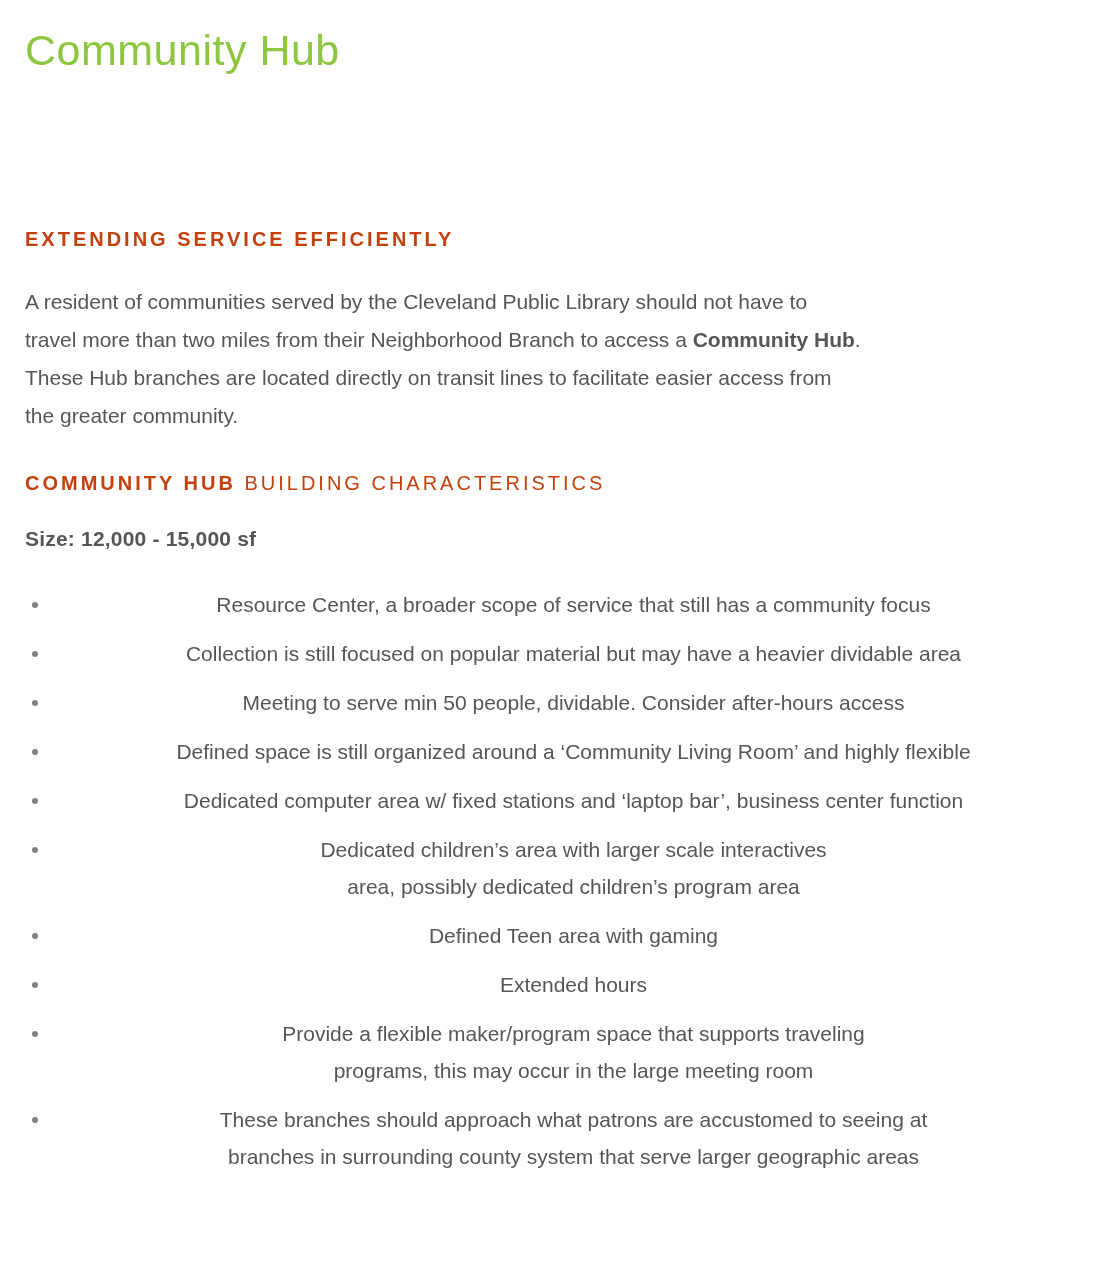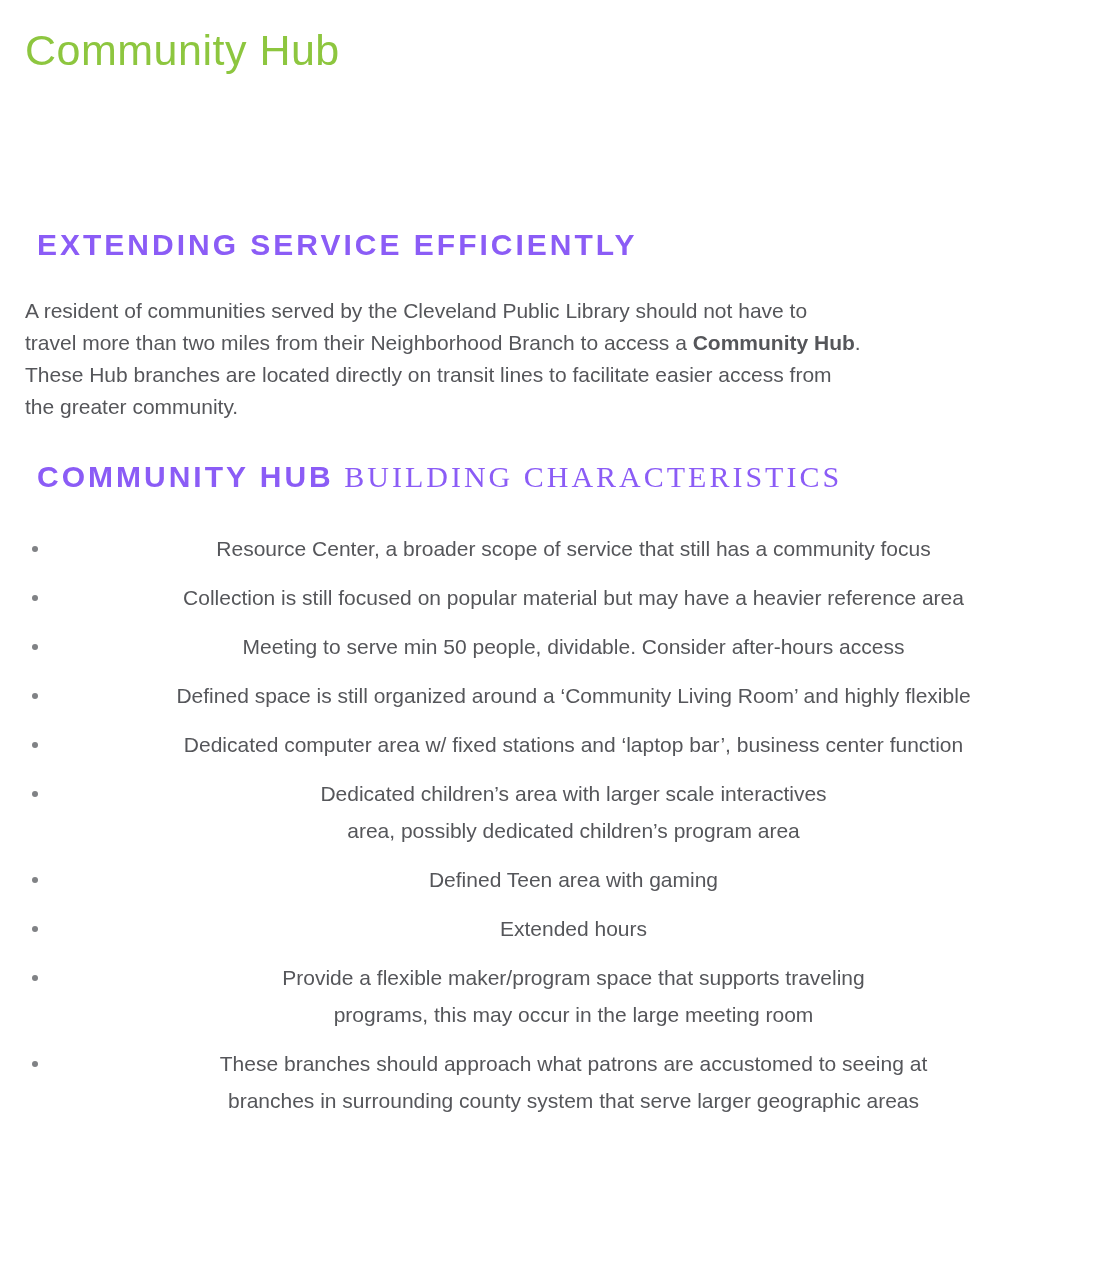--- a/index.html
+++ b/index.html
@@ -20,38 +20,37 @@
   }
   h1.doc-title {
     margin: 0;
     font-size: 43px;
     font-weight: 400;
     letter-spacing: 0.5px;
     color: #8DC63F;
     line-height: 1.15;
   }
   h2.green-heading {
-    margin: 12px;
-    font-size: 30px;
+    margin: 0;
+    font-size: 20px;
     font-weight: 700;
     letter-spacing: 3px;
-    color: #8b5cf6;
+    color: #c2410c;
     line-height: 1.2;
   }
   h2.green-heading .light {
     font-weight: 400;
-    font-family: Liberation Serif, serif;
   }
   #heading-extending {
     margin-top: 152px;
   }
   p.intro-paragraph {
     margin: 32px 0 0 0;
     font-size: 21px;
-    line-height: 32px;
+    line-height: 38px;
     white-space: pre-line;
     max-width: 1060px;
   }
   #heading-characteristics {
     margin-top: 36px;
   }
   p.size-spec {
     margin: 32px 0 0 0;
     font-size: 21px;
     font-weight: 700;
@@ -94,24 +93,25 @@
 
     <p class="intro-paragraph"><span>A resident of communities served by the Cleveland Public Library should not have to
 travel more than two miles from their Neighborhood Branch to access a </span><strong>Community Hub</strong><span>.
 These Hub branches are located directly on transit lines to facilitate easier access from
 the greater community.</span></p>
   </section>
 
   <section>
     <h2 class="green-heading" id="heading-characteristics"><strong>COMMUNITY HUB</strong><span class="light"> BUILDING CHARACTERISTICS</span></h2>
 
+    <p class="size-spec">Size: 12,000 - 15,000 sf</p>
 
     <ul class="bullet-list" id="bullet-list">
         <li><span>Resource Center, a broader scope of service that still has a community focus</span></li>
-        <li><span>Collection is still focused on popular material but may have a heavier reference area</span></li>
+        <li><span>Collection is still focused on popular material but may have a heavier dividable area</span></li>
         <li><span>Meeting to serve min 50 people, dividable. Consider after-hours access</span></li>
         <li><span>Defined space is still organized around a ‘Community Living Room’ and highly flexible</span></li>
         <li><span>Dedicated computer area w/ fixed stations and ‘laptop bar’, business center function</span></li>
         <li><span>Dedicated children’s area with larger scale interactives
 area, possibly dedicated children’s program area</span></li>
         <li><span>Defined Teen area with gaming</span></li>
         <li><span>Extended hours</span></li>
         <li><span>Provide a flexible maker/program space that supports traveling
 programs, this may occur in the large meeting room</span></li>
         <li><span>These branches should approach what patrons are accustomed to seeing at

